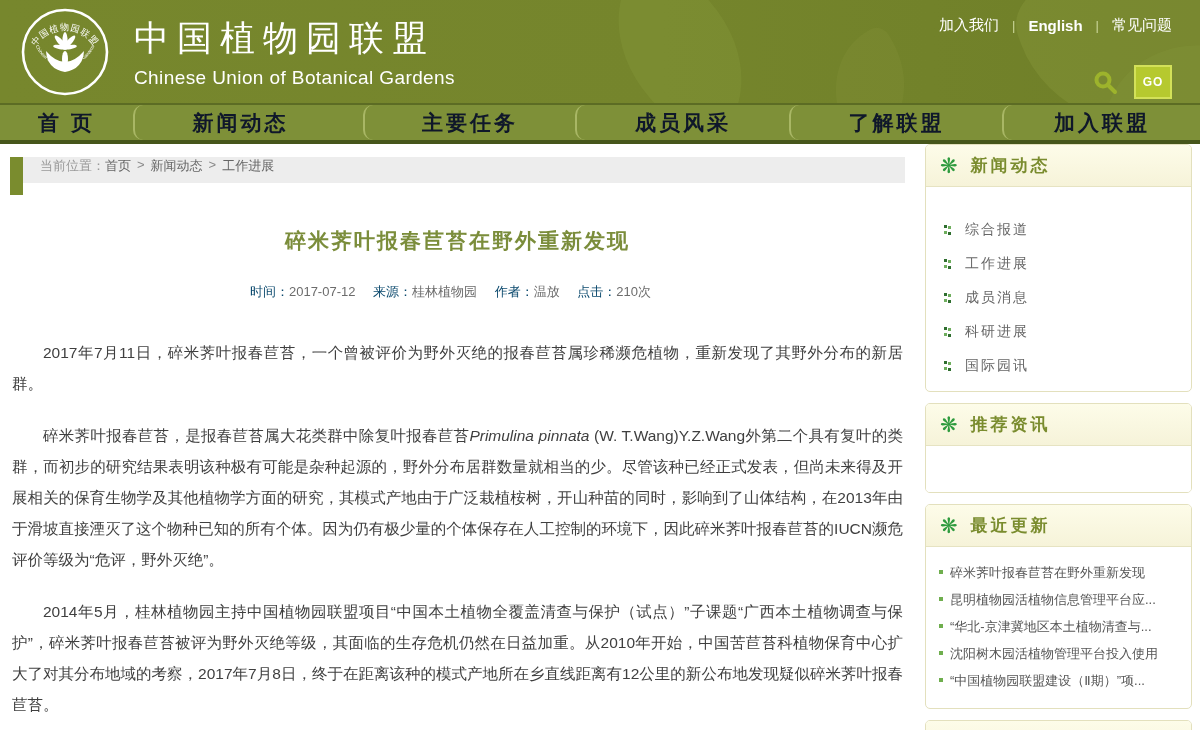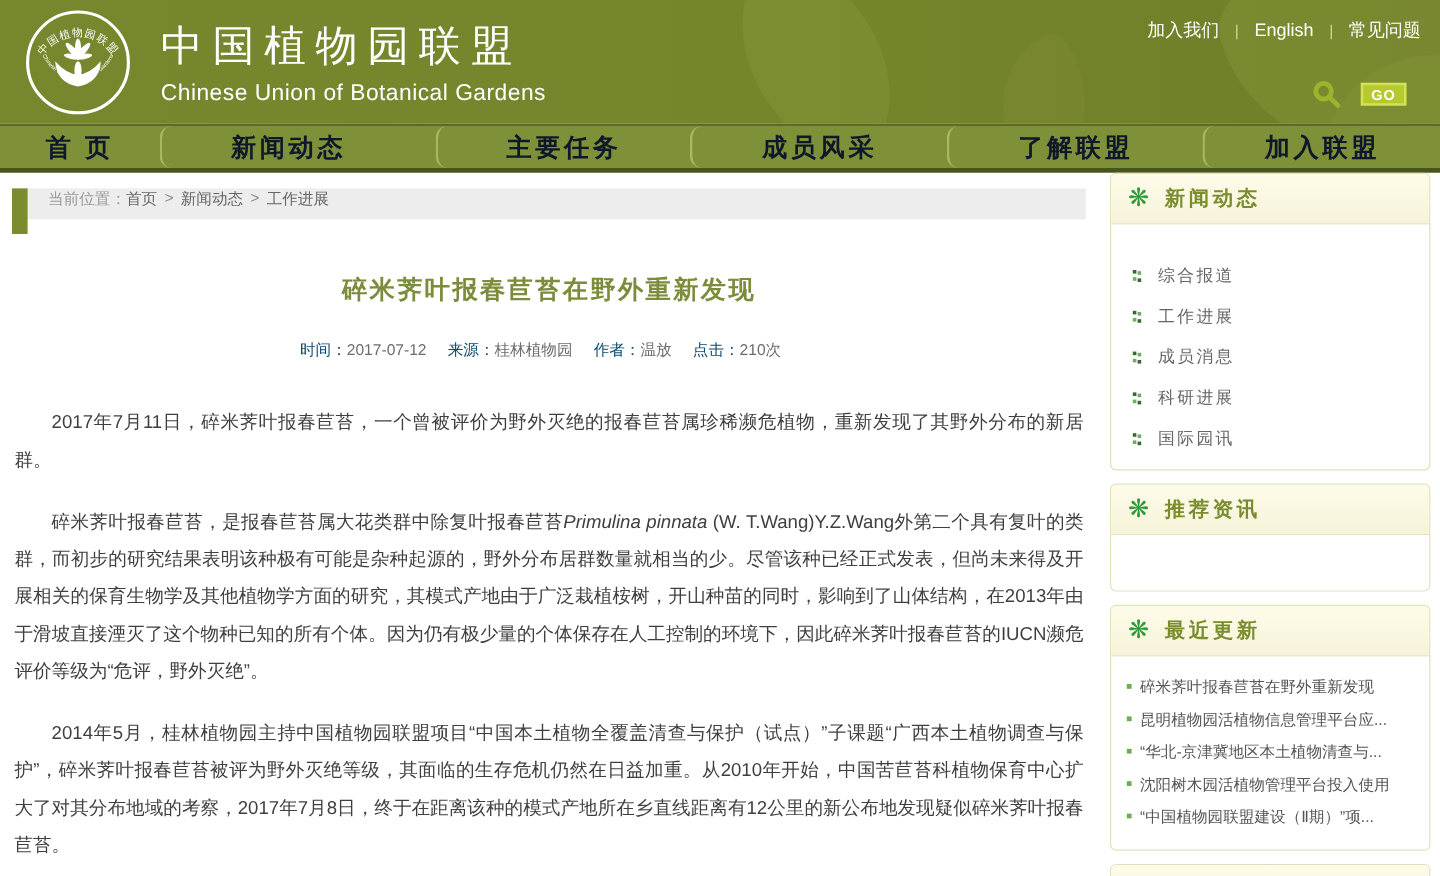--- a/index.html
+++ b/index.html
@@ -18,32 +18,32 @@
   .deco3 { left: 820px; top: 45px; width: 100px; height: 85px; opacity: .28;
     border-radius: 15% 80% 15% 80%; transform: rotate(60deg); }
   .deco4 { left: 1110px; top: 40px; width: 120px; height: 110px; opacity: .35;
     border-radius: 80% 15% 80% 15%; transform: rotate(10deg); }
 
   .logo { position: absolute; left: 20px; top: 7px; width: 90px; height: 90px; cursor: pointer; }
   .site-title { position: absolute; left: 134px; top: 15px; color: #fff; }
   .site-title .zh { font-size: 35px; letter-spacing: 8px; font-weight: 500; }
   .site-title .en { font-size: 19px; margin-top: 5px; letter-spacing: .4px; }
 
-  .top-links { position: absolute; top: 16px; right: 16px; color: #fff; font-size: 15px;
+  .top-links { position: absolute; top: 16px; right: 28px; color: #fff; font-size: 15px;
     display: flex; align-items: center; }
   .top-links a { color: #fff; text-decoration: none; cursor: pointer; }
   .top-links .sep { color: #ccd79b; margin: 0 13px; font-size: 13px; }
-  .top-links .en-link { font-weight: normal; }
+  .top-links .en-link { font-weight: bold; }
 
   .search-row { position: absolute; top: 65px; right: 28px; display: flex; align-items: center; }
   .mag { margin-right: 9px; }
   .search-input { width: 152px; height: 25px; border: 1px solid #5f6f26; padding: 0 7px;
     font-size: 14px; color: #333; font-family: inherit; }
   .search-input::placeholder { color: #4a4a4a; opacity: 1; }
-  .go-btn { margin-left: 6px; width: 38px; height: 19px; background: #b6c92f;
+  .go-btn { margin-left: 6px; width: 38px; height: 34px; background: #b6c92f;
     border: 2px solid #d3e159; color: #fff; font-weight: bold; font-size: 12px;
     cursor: pointer; letter-spacing: 1px; }
 
   
   .navbar { height: 41px; background: #7e9038; border-top: 2px solid #5c6c24;
     border-bottom: 4px solid #46561b; display: flex; }
   .nav-item { display: flex; align-items: center; justify-content: center; color: #0f172a;
     font-size: 21px; font-weight: bold; letter-spacing: 3px; cursor: pointer; border-radius: 10px; }
   .nav-item:nth-child(1) { width: 133px; }
   .nav-item:nth-child(2) { width: 213px; }

